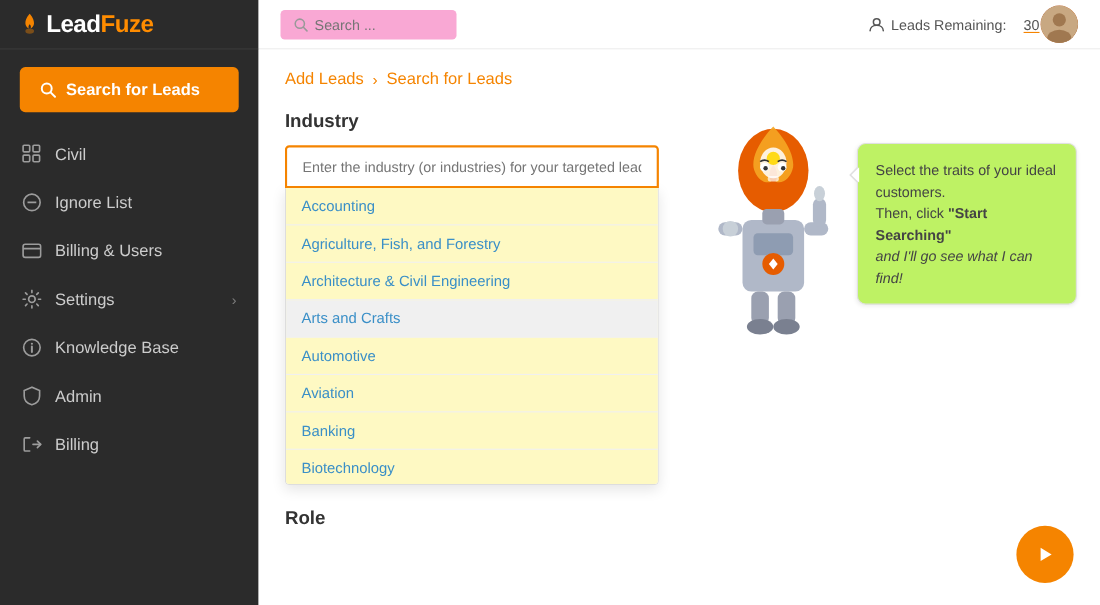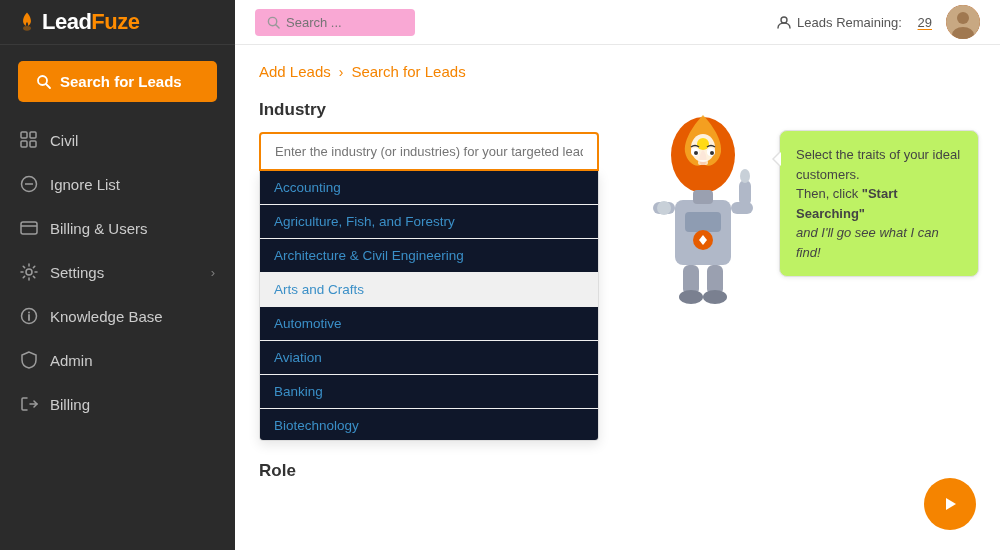--- a/index.html
+++ b/index.html
@@ -107,21 +107,21 @@
       border: none;
       background: transparent;
       font-size: 13px;
       color: #666;
       outline: none;
       width: 110px;
     }
     .topbar-right {
       display: flex;
       align-items: center;
-      gap: 14px;
+      gap: 1px;
     }
     .leads-remaining {
       display: flex;
       align-items: center;
       gap: 6px;
       font-size: 13px;
       color: #555;
     }
     .leads-remaining-underline {
       text-decoration: underline;
@@ -200,21 +200,21 @@
       font-size: 13px;
       color: #999;
       outline: none;
     }
 
     .dropdown-list {
       width: 340px;
       border: 1px solid #ddd;
       border-top: none;
       border-radius: 0 0 4px 4px;
-      background: #0f172a;
+      background: #fef9c3;
       max-height: 270px;
       overflow-y: auto;
       box-shadow: 0 4px 12px rgba(0,0,0,0.1);
     }
     .dropdown-item {
       padding: 9px 14px;
       font-size: 13.5px;
       color: #3a8fc7;
       cursor: pointer;
       border-bottom: 1px solid #f0f0f0;
@@ -390,21 +390,21 @@
         <line x1="9.5" y1="9.5" x2="13" y2="13" stroke="#999" stroke-width="1.5" stroke-linecap="round"></line>
       </svg>
       <input type="text" placeholder="Search ..." style="">
     </div>
     <div class="topbar-right">
       <div class="leads-remaining">
         <svg width="14" height="14" viewBox="0 0 14 14" fill="none">
           <circle cx="7" cy="5" r="3" stroke="#555" stroke-width="1.4"></circle>
           <path d="M1 13c0-3 2.7-5 6-5s6 2 6 5" stroke="#555" stroke-width="1.4" stroke-linecap="round"></path>
         </svg>
-        <span>Leads Remaining:</span>&nbsp;<span class="leads-remaining-underline">29</span>
+        <span>Leads Remaining:</span>&nbsp;<span class="leads-remaining-underline">30</span>
       </div>
       <div class="avatar">
 
         <svg width="34" height="34" viewBox="0 0 34 34">
           <circle cx="17" cy="17" r="17" fill="#c8a882"></circle>
           <circle cx="17" cy="13" r="6" fill="#a07850"></circle>
           <ellipse cx="17" cy="30" rx="11" ry="8" fill="#a07850"></ellipse>
         </svg>
       </div>
     </div>

